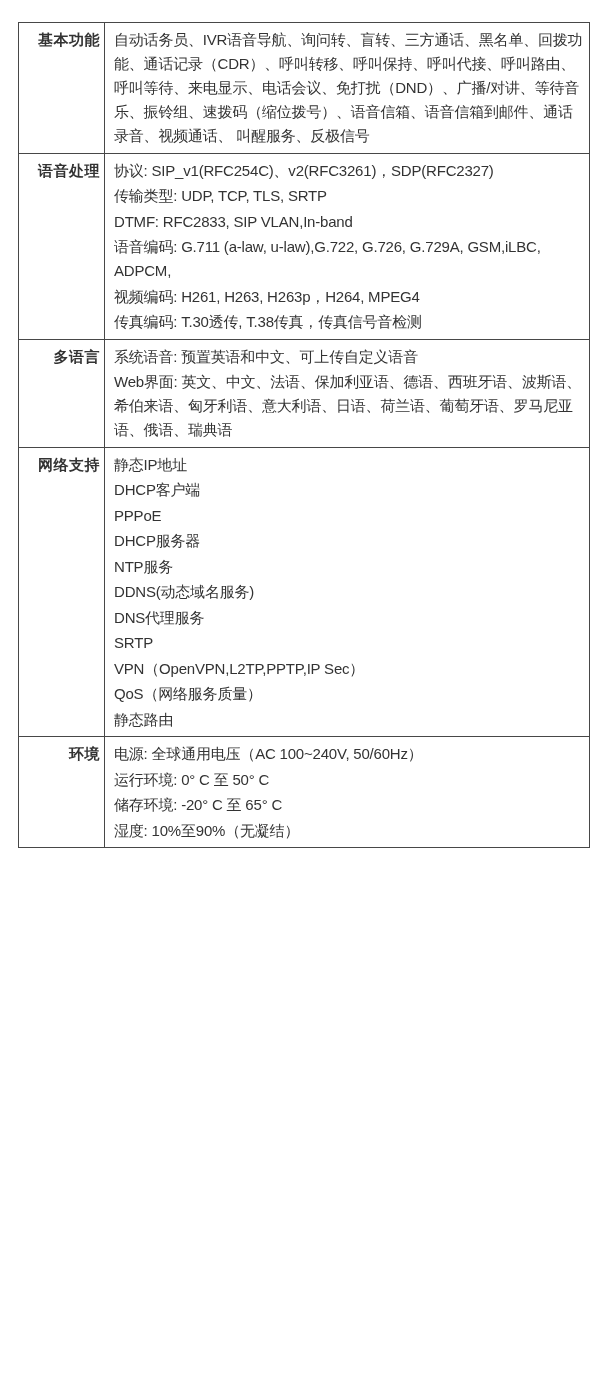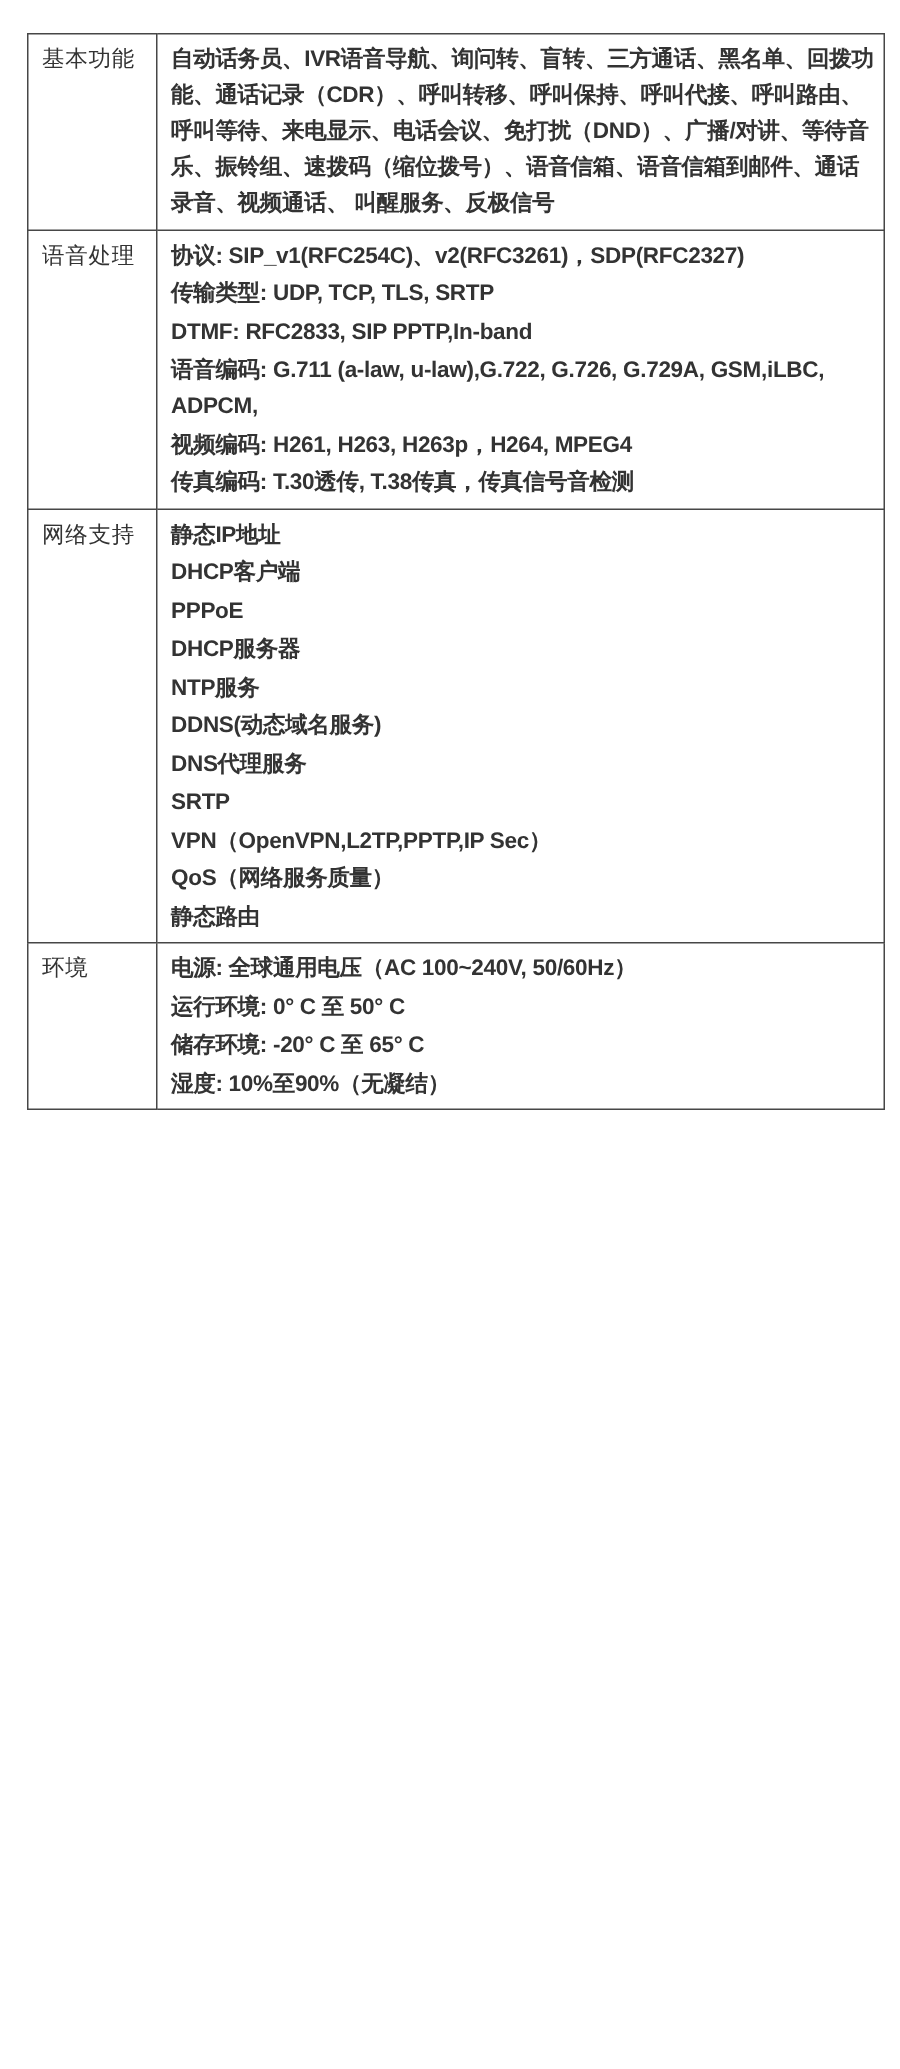--- a/index.html
+++ b/index.html
@@ -22,26 +22,27 @@
   .spec-table th,
   .spec-table td {
     border: 1.4px solid #474747;
     vertical-align: top;
     font-size: 15px;
     line-height: 24px;
     text-align: left;
   }
   .spec-table th {
     width: 86px;
-    font-weight: normal;
+    font-weight: bold;
     padding: 5px 4px 3px 9px;
     letter-spacing: 0.5px;
+    text-align: right;
   }
   .spec-table td {
-    font-weight: bold;
+    font-weight: normal;
     padding: 5px 5px 3px 9px;
     letter-spacing: -0.2px;
   }
   .spec-table p {
     margin: 0 0 1.5px 0;
     word-break: break-word;
   }
 </style>
 </head>
 <body>
@@ -52,24 +53,31 @@
         <th>基本功能</th>
         <td>
           <p>自动话务员、IVR语音导航、询问转、盲转、三方通话、黑名单、回拨功能、通话记录（CDR）、呼叫转移、呼叫保持、呼叫代接、呼叫路由、呼叫等待、来电显示、电话会议、免打扰（DND）、广播/对讲、等待音乐、振铃组、速拨码（缩位拨号）、语音信箱、语音信箱到邮件、通话录音、视频通话、 叫醒服务、反极信号</p>
         </td>
       </tr>
       <tr>
         <th>语音处理</th>
         <td>
           <p>协议: SIP_v1(RFC254C)、v2(RFC3261)，SDP(RFC2327)</p>
           <p>传输类型: UDP, TCP, TLS, SRTP</p>
-          <p>DTMF: RFC2833, SIP PPTP,In-band</p>
+          <p>DTMF: RFC2833, SIP VLAN,In-band</p>
           <p>语音编码: G.711 (a-law, u-law),G.722, G.726, G.729A, GSM,iLBC, ADPCM,</p>
           <p>视频编码: H261, H263, H263p，H264, MPEG4</p>
           <p>传真编码: T.30透传, T.38传真，传真信号音检测</p>
+        </td>
+      </tr>
+      <tr>
+        <th>多语言</th>
+        <td>
+          <p>系统语音: 预置英语和中文、可上传自定义语音</p>
+          <p>Web界面: 英文、中文、法语、保加利亚语、德语、西班牙语、波斯语、希伯来语、匈牙利语、意大利语、日语、荷兰语、葡萄牙语、罗马尼亚语、俄语、瑞典语</p>
         </td>
       </tr>
       <tr>
         <th>网络支持</th>
         <td>
           <p>静态IP地址</p>
           <p>DHCP客户端</p>
           <p>PPPoE</p>
           <p>DHCP服务器</p>
           <p>NTP服务</p>

